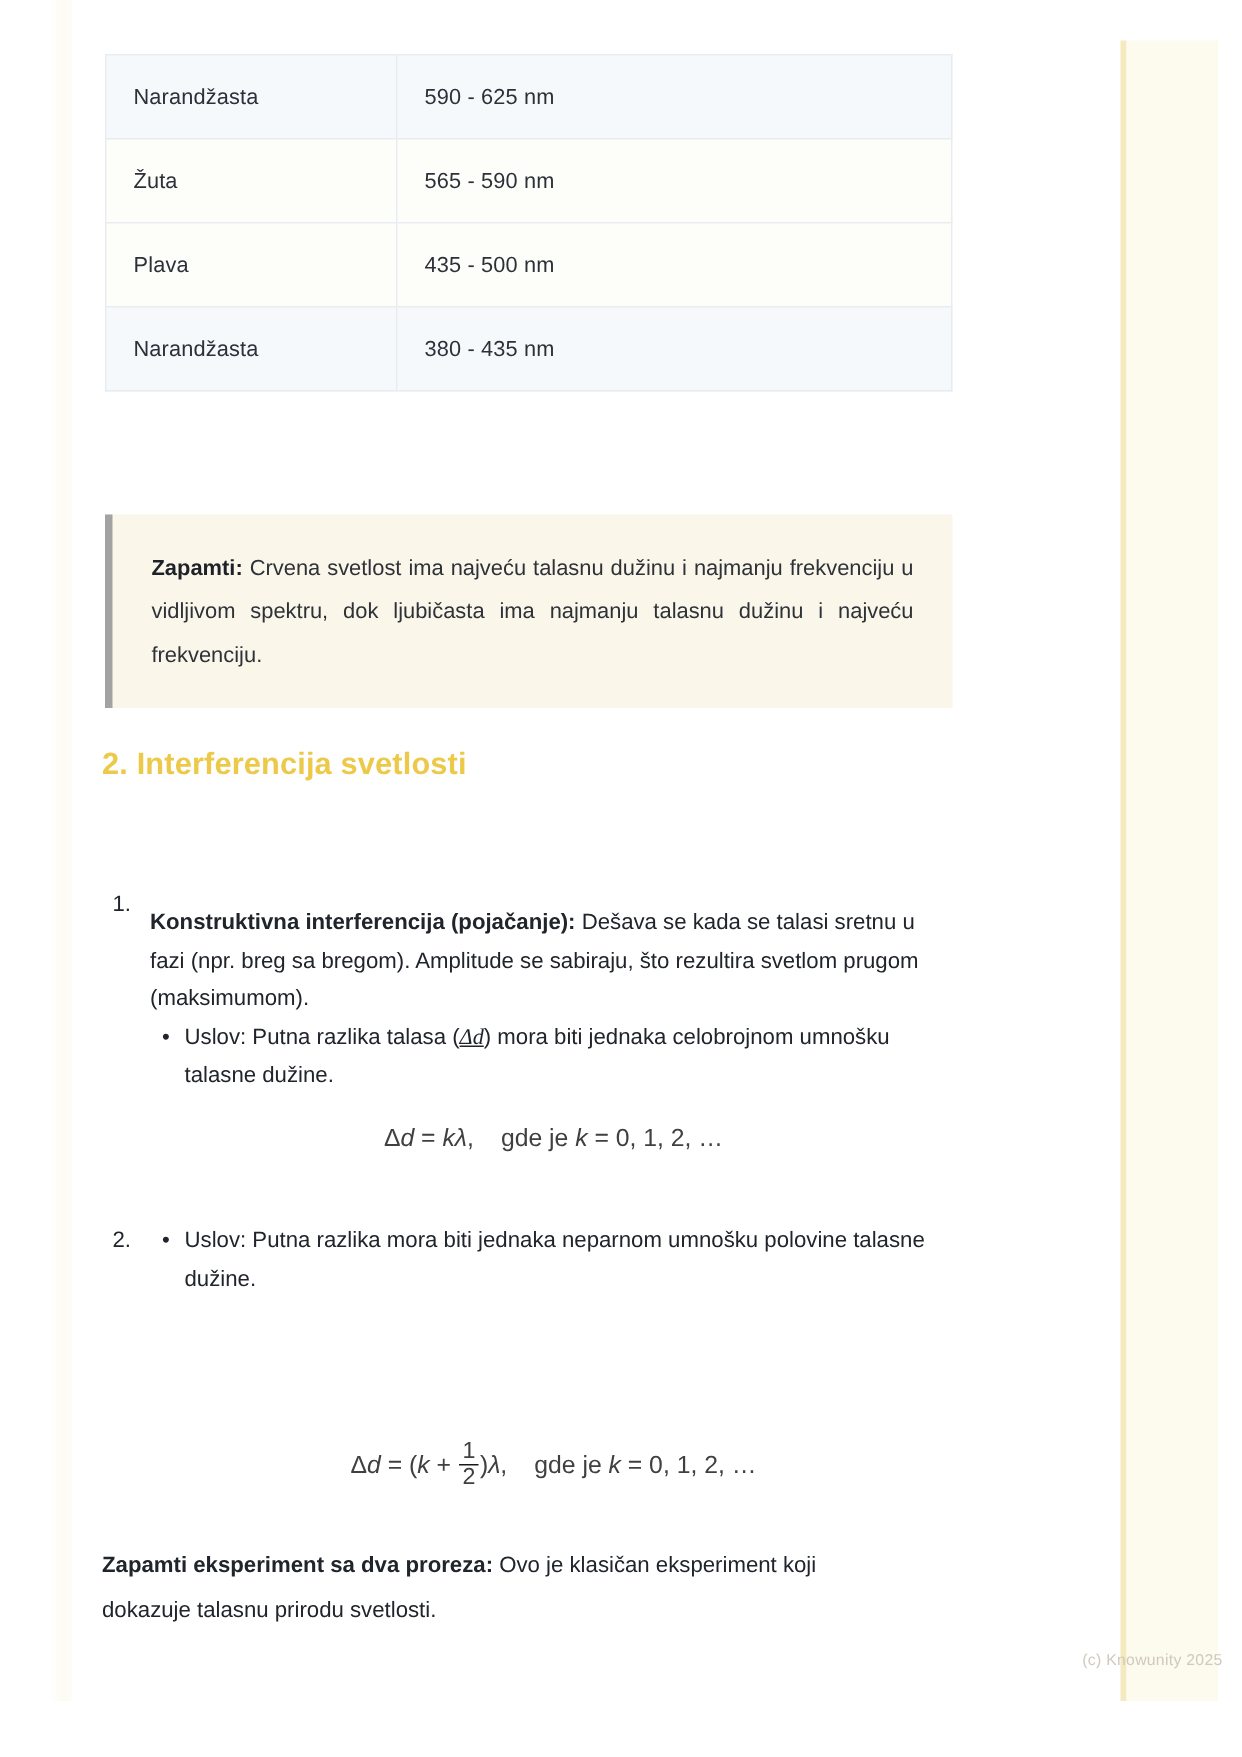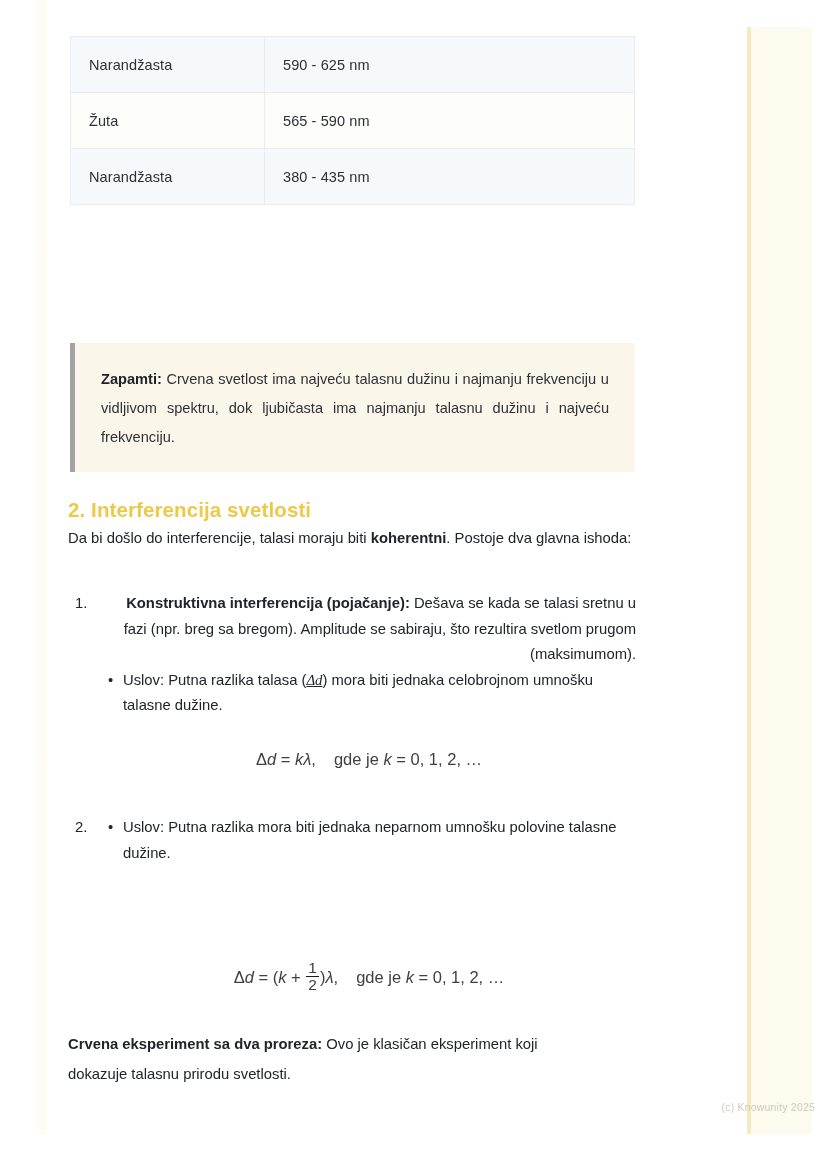--- a/index.html
+++ b/index.html
@@ -126,25 +126,24 @@
   .outcome-item { position: relative; }
   .outcome-item .marker {
     position: absolute;
     left: 7px;
     top: 0;
     font-size: 14.8px;
     line-height: 25.6px;
     color: #20242b;
   }
   .outcome-item .otext {
-    margin: 0 0 0 32px;
+    margin: 12px 0 0 32px;
     font-size: 14.8px;
     line-height: 25.6px;
     color: #20242b;
-    text-align: right;
   }
   .outcome-item .otext b { font-weight: 700; }
 
   .sub-list {
     margin: 0 0 0 32px;
     padding: 0;
     list-style: none;
   }
   .sub-item { position: relative; padding-left: 23px; }
   .sub-item .dot {
@@ -242,34 +241,37 @@
       </colgroup>
     <tbody>
       <tr class="row-a">
         <td>Narandžasta</td>
         <td>590 - 625 nm</td>
       </tr>
       <tr class="row-b">
         <td>Žuta</td>
         <td>565 - 590 nm</td>
       </tr>
+      <tr class="row-b">
+        <td>Plava</td>
+        <td>435 - 500 nm</td>
+      </tr>
       <tr class="row-a">
         <td>Narandžasta</td>
         <td>380 - 435 nm</td>
       </tr>
     </tbody>
   </table>
 
   <div class="callout">
     <p><b>Zapamti:</b><span> Crvena svetlost ima najveću talasnu dužinu i najmanju frekvenciju u vidljivom spektru, dok ljubičasta ima najmanju talasnu dužinu i najveću frekvenciju.</span></p>
   </div>
 
   <h2 class="section-heading">2. Interferencija svetlosti</h2>
 
-  <p class="intro-para"><span>Da bi došlo do interferencije, talasi moraju biti </span><b>koherentni</b><span>. Postoje dva glavna ishoda:</span></p>
 
   <ol class="outcome-list">
 
     <li class="outcome-item item-1">
       <span class="marker">1.</span>
       <p class="otext"><b>Konstruktivna interferencija (pojačanje):</b><span> Dešava se kada se talasi sretnu u fazi (npr. breg sa bregom). Amplitude se sabiraju, što rezultira svetlom prugom (maksimumom).</span></p>
       <ul class="sub-list">
         <li class="sub-item">
           <span class="dot">•</span>
           <p class="stext"><span>Uslov: Putna razlika talasa (</span><i style="font-family:'Liberation Serif',serif;text-decoration:underline;">Δd</i><span>) mora biti jednaka celobrojnom umnošku talasne dužine.</span></p>
@@ -290,17 +292,17 @@
   </ol>
 
   <div class="formula f1">
     <span>Δ</span><i>d</i><span> = </span><i>k</i><i>λ</i><span>,</span><span class="gap"></span><span>gde je </span><i>k</i><span> = 0, 1, 2, …</span>
   </div>
 
   <div class="formula f2">
     <span>Δ</span><i>d</i><span> = (</span><i>k</i><span> + </span><span class="frac"><span class="num">1</span><span class="den">2</span></span><span>)</span><i>λ</i><span>,</span><span class="gap"></span><span>gde je </span><i>k</i><span> = 0, 1, 2, …</span>
   </div>
 
-  <p class="closing-para"><b>Crvena eksperiment sa dva proreza:</b><span> Ovo je klasičan eksperiment koji</span><br><span class="lastline">dokazuje talasnu prirodu svetlosti.</span></p>
+  <p class="closing-para"><b>Zapamti eksperiment sa dva proreza:</b><span> Ovo je klasičan eksperiment koji</span><br><span class="lastline">dokazuje talasnu prirodu svetlosti.</span></p>
 
   <div class="footer-credit">(c) Knowunity 2025</div>
 
 </div>
 
 </body></html>

